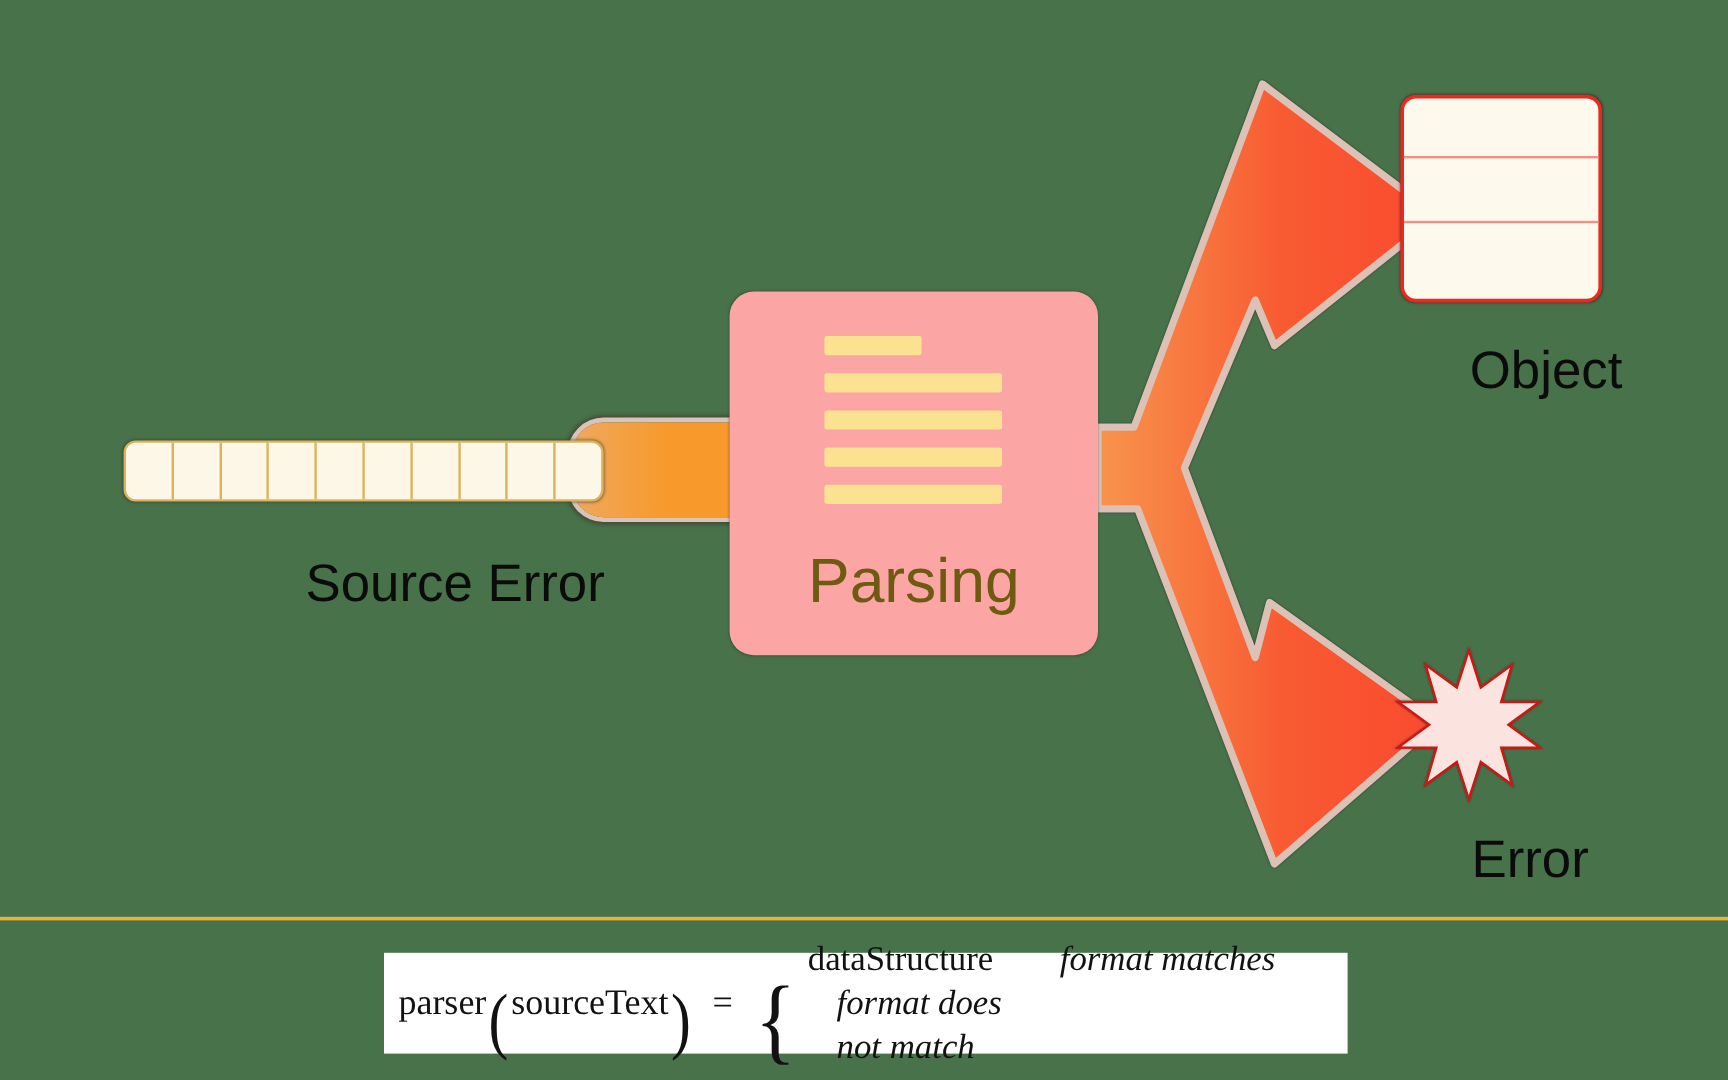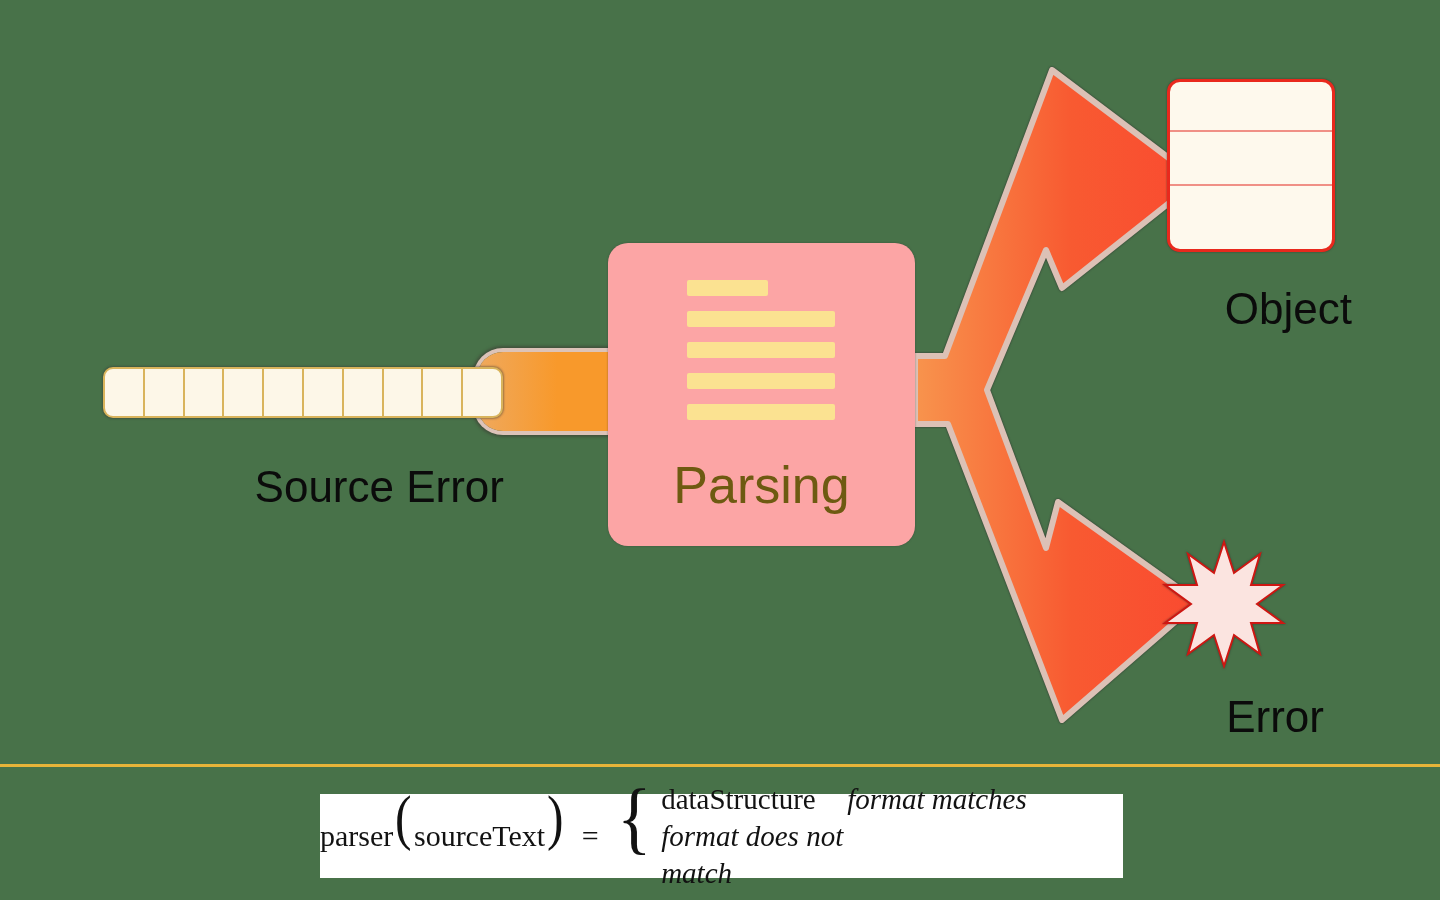--- a/index.html
+++ b/index.html
@@ -77,26 +77,26 @@
 
   
   .section-divider{left:0;top:764px;width:1440px;height:3px;background:#E7B439;z-index:1;}
   .formula-panel{
     left:320px;top:794px;width:803px;height:84px;
     background:#ffffff;
     display:flex;align-items:center;
     font-family:"Liberation Serif",serif;color:#121212;
     z-index:2;
   }
-  .formula-lhs{display:flex;align-items:flex-start;font-size:30px;margin-left:0;white-space:nowrap;}
+  .formula-lhs{display:flex;align-items:flex-end;font-size:30px;margin-left:12px;white-space:nowrap;}
   .paren{font-size:62px;line-height:0;position:relative;top:-2px;font-weight:400;transform:scaleX(.8);}
   .formula-equals{margin:0 10px 0 16px;}
   .brace{font-size:80px;line-height:0;position:relative;top:-2px;margin:0 8px 0 6px;transform:scaleX(.9);}
   .cases{display:grid;grid-template-columns:186px auto;font-size:29px;line-height:37px;}
-  .case-condition{font-style:italic;}
+  .case-condition{font-style:italic;margin-left:24px;}
 </style>
 </head>
 <body>
 
 <div class="abs flow-band"></div>
 
 <svg class="abs flow-arrows" width="1440" height="900" viewBox="0 0 1440 900">
   <defs>
     <linearGradient id="arrowGrad" x1="915" y1="390" x2="1198" y2="390" gradientUnits="userSpaceOnUse">
       <stop offset="0" stop-color="#F8944D"></stop>

